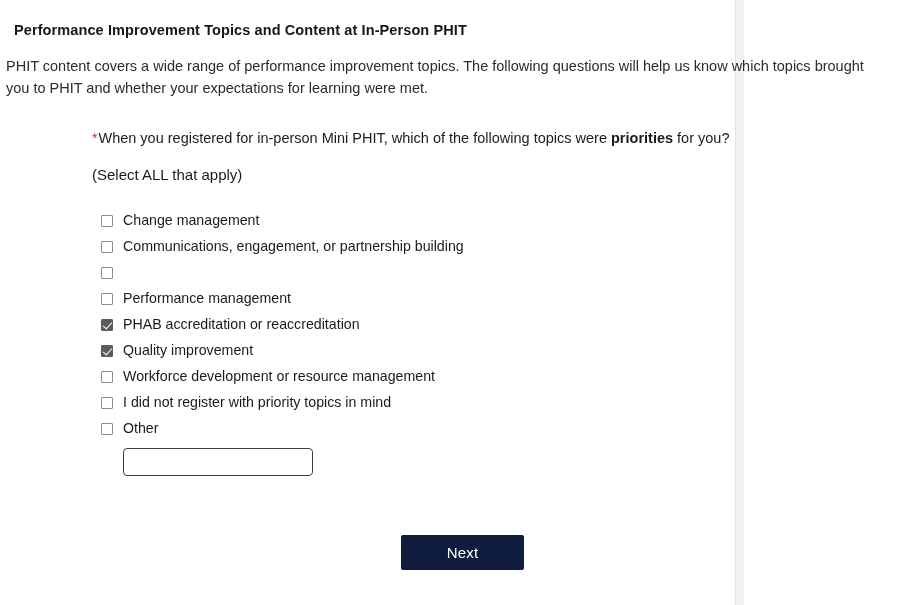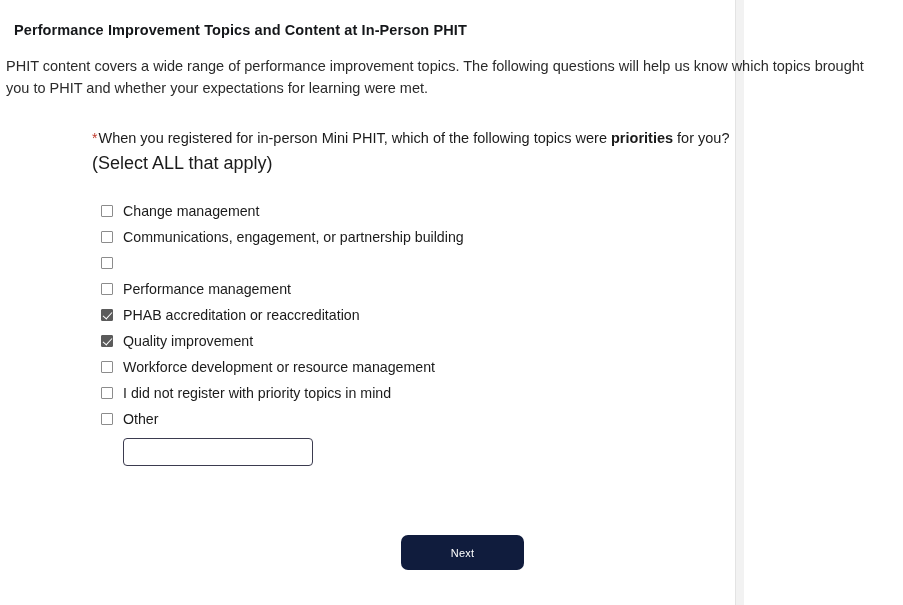--- a/index.html
+++ b/index.html
@@ -64,24 +64,24 @@
   .required-star {
     color: #c0392b;
     font-size: 14px;
     vertical-align: top;
     margin-right: 1px;
   }
   .question-text .strong {
     font-weight: bold;
   }
   .question-sub {
-    font-size: 18px;
+    font-size: 15px;
     line-height: 1.45;
     color: #1b1b1b;
-    margin-top: 1px;
+    margin-top: 15px;
   }
   .options {
     margin-top: 22px;
     padding-left: 9px;
   }
   .option-row {
     display: flex;
     align-items: center;
     height: 26px;
     margin-bottom: 0px;
@@ -136,23 +136,23 @@
   }
   .next-button {
     position: absolute;
     left: 401px;
     top: 535px;
     width: 123px;
     height: 35px;
     background: #101c3d;
     color: #ffffff;
     border: none;
-    border-radius: 7px;
+    border-radius: 2px;
     font-family: "Liberation Sans", sans-serif;
-    font-size: 11px;
+    font-size: 15px;
     cursor: pointer;
     letter-spacing: 0.2px;
   }
 </style>
 </head>
 <body>
 
 <div class="page">
 
   <div class="right-edge"></div>

